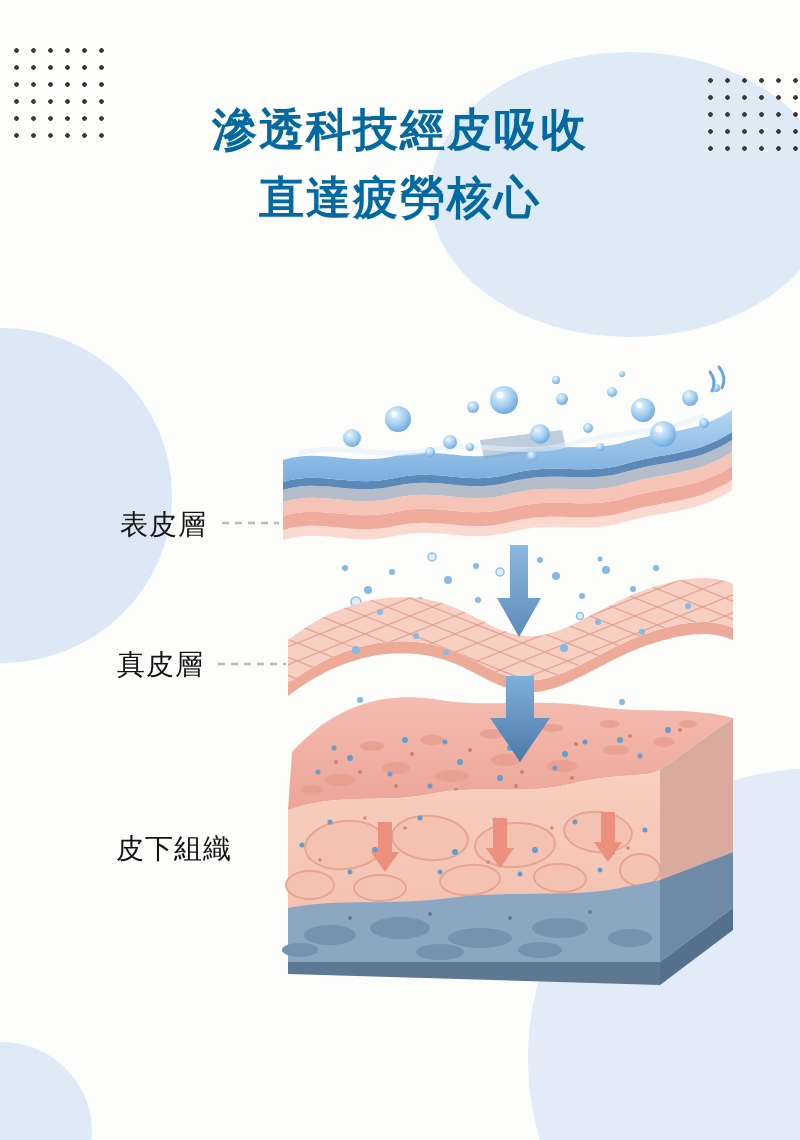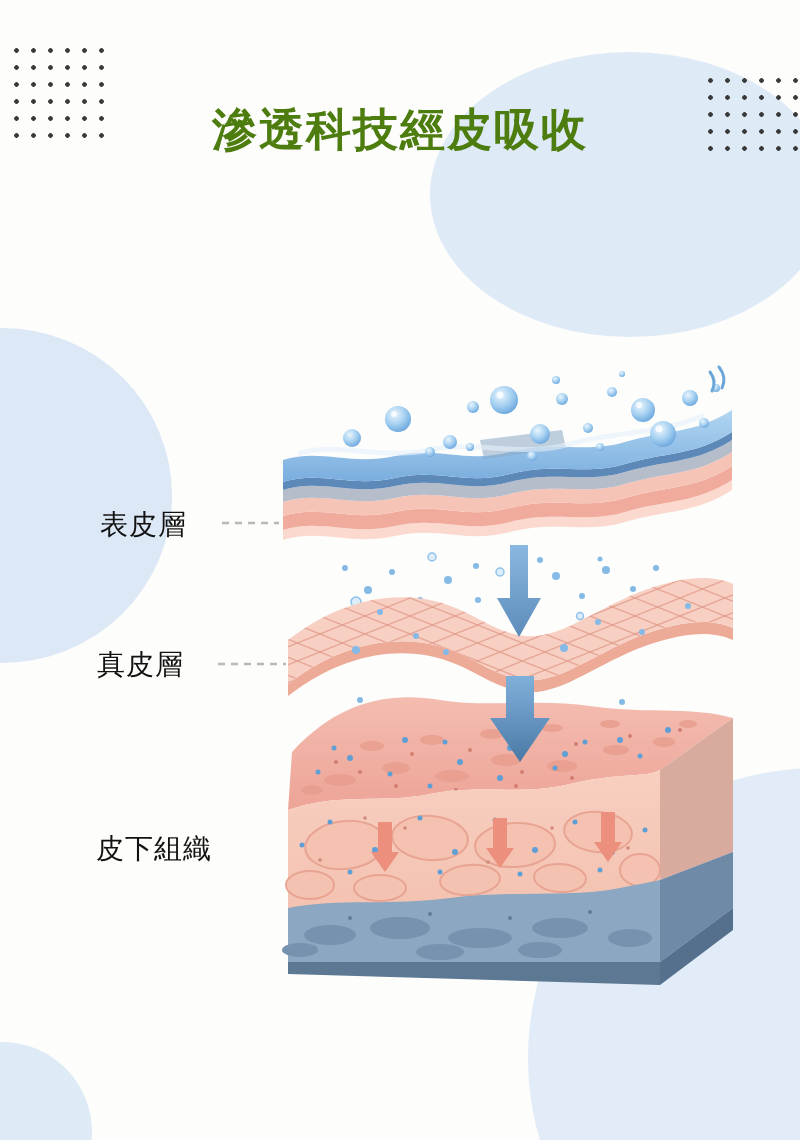--- a/index.html
+++ b/index.html
@@ -15,23 +15,23 @@
   #c4{left:-88px;top:1042px;width:180px;height:180px;background:#dfeaf7;}
   .dots{
     position:absolute;
     background-image:radial-gradient(#3a3a3a 2px, transparent 2.6px);
     background-size:17px 17px;
   }
   #dots-tl{left:8px;top:42px;width:96px;height:96px;}
   #dots-tr{left:702px;top:72px;width:96px;height:80px;}
   .title{
     position:absolute;left:0;right:0;top:96px;text-align:center;
-    font-size:45px;font-weight:900;color:#4d7c0f;letter-spacing:2px;line-height:1.5;
+    font-size:45px;font-weight:900;color:#0369a1;letter-spacing:2px;line-height:1.5;
   }
-  .layer-label{position:absolute;font-size:28px;color:#121212;font-weight:500;letter-spacing:1px;}
+  .layer-label{position:absolute;font-size:28px;color:#121212;font-weight:500;letter-spacing:1px;margin-left:20px;}
   #lbl-epi{left:100px;top:506px;}
   #lbl-derm{left:97px;top:646px;text-align:right;}
   #lbl-sub{left:96px;top:830px;}
   #art{position:absolute;left:0;top:0;}
   .drop{fill:url(#gDrop);}
   .drop-s{fill:#85b9e6;}
   .drop-b{fill:#5f9fd4;}
   .drop-o{fill:#ddeefb;stroke:#8fc0e8;stroke-width:1.5;}
   .bump{fill:#e79d8e;opacity:.85;}
   .pore{fill:#d07f6e;}
@@ -46,20 +46,21 @@
 
 <div class="bg-circle" id="c1"></div>
 <div class="bg-circle" id="c2"></div>
 <div class="bg-circle" id="c3"></div>
 <div class="bg-circle" id="c4"></div>
 <div class="dots" id="dots-tl"></div>
 <div class="dots" id="dots-tr"></div>
 
 <div class="title">
   <div>滲透科技經皮吸收</div>
+  <div>直達疲勞核心</div>
 </div>
 
 <svg id="art" width="800" height="1140" viewBox="0 0 800 1140">
   <defs>
     <radialGradient id="gDrop" cx="38%" cy="32%" r="72%">
       <stop offset="0%" stop-color="#eaf5fd"></stop>
       <stop offset="55%" stop-color="#a5d0f1"></stop>
       <stop offset="100%" stop-color="#6aa6dd"></stop>
     </radialGradient>
     <linearGradient id="gBlue" x1="0" y1="0" x2="0" y2="1">

